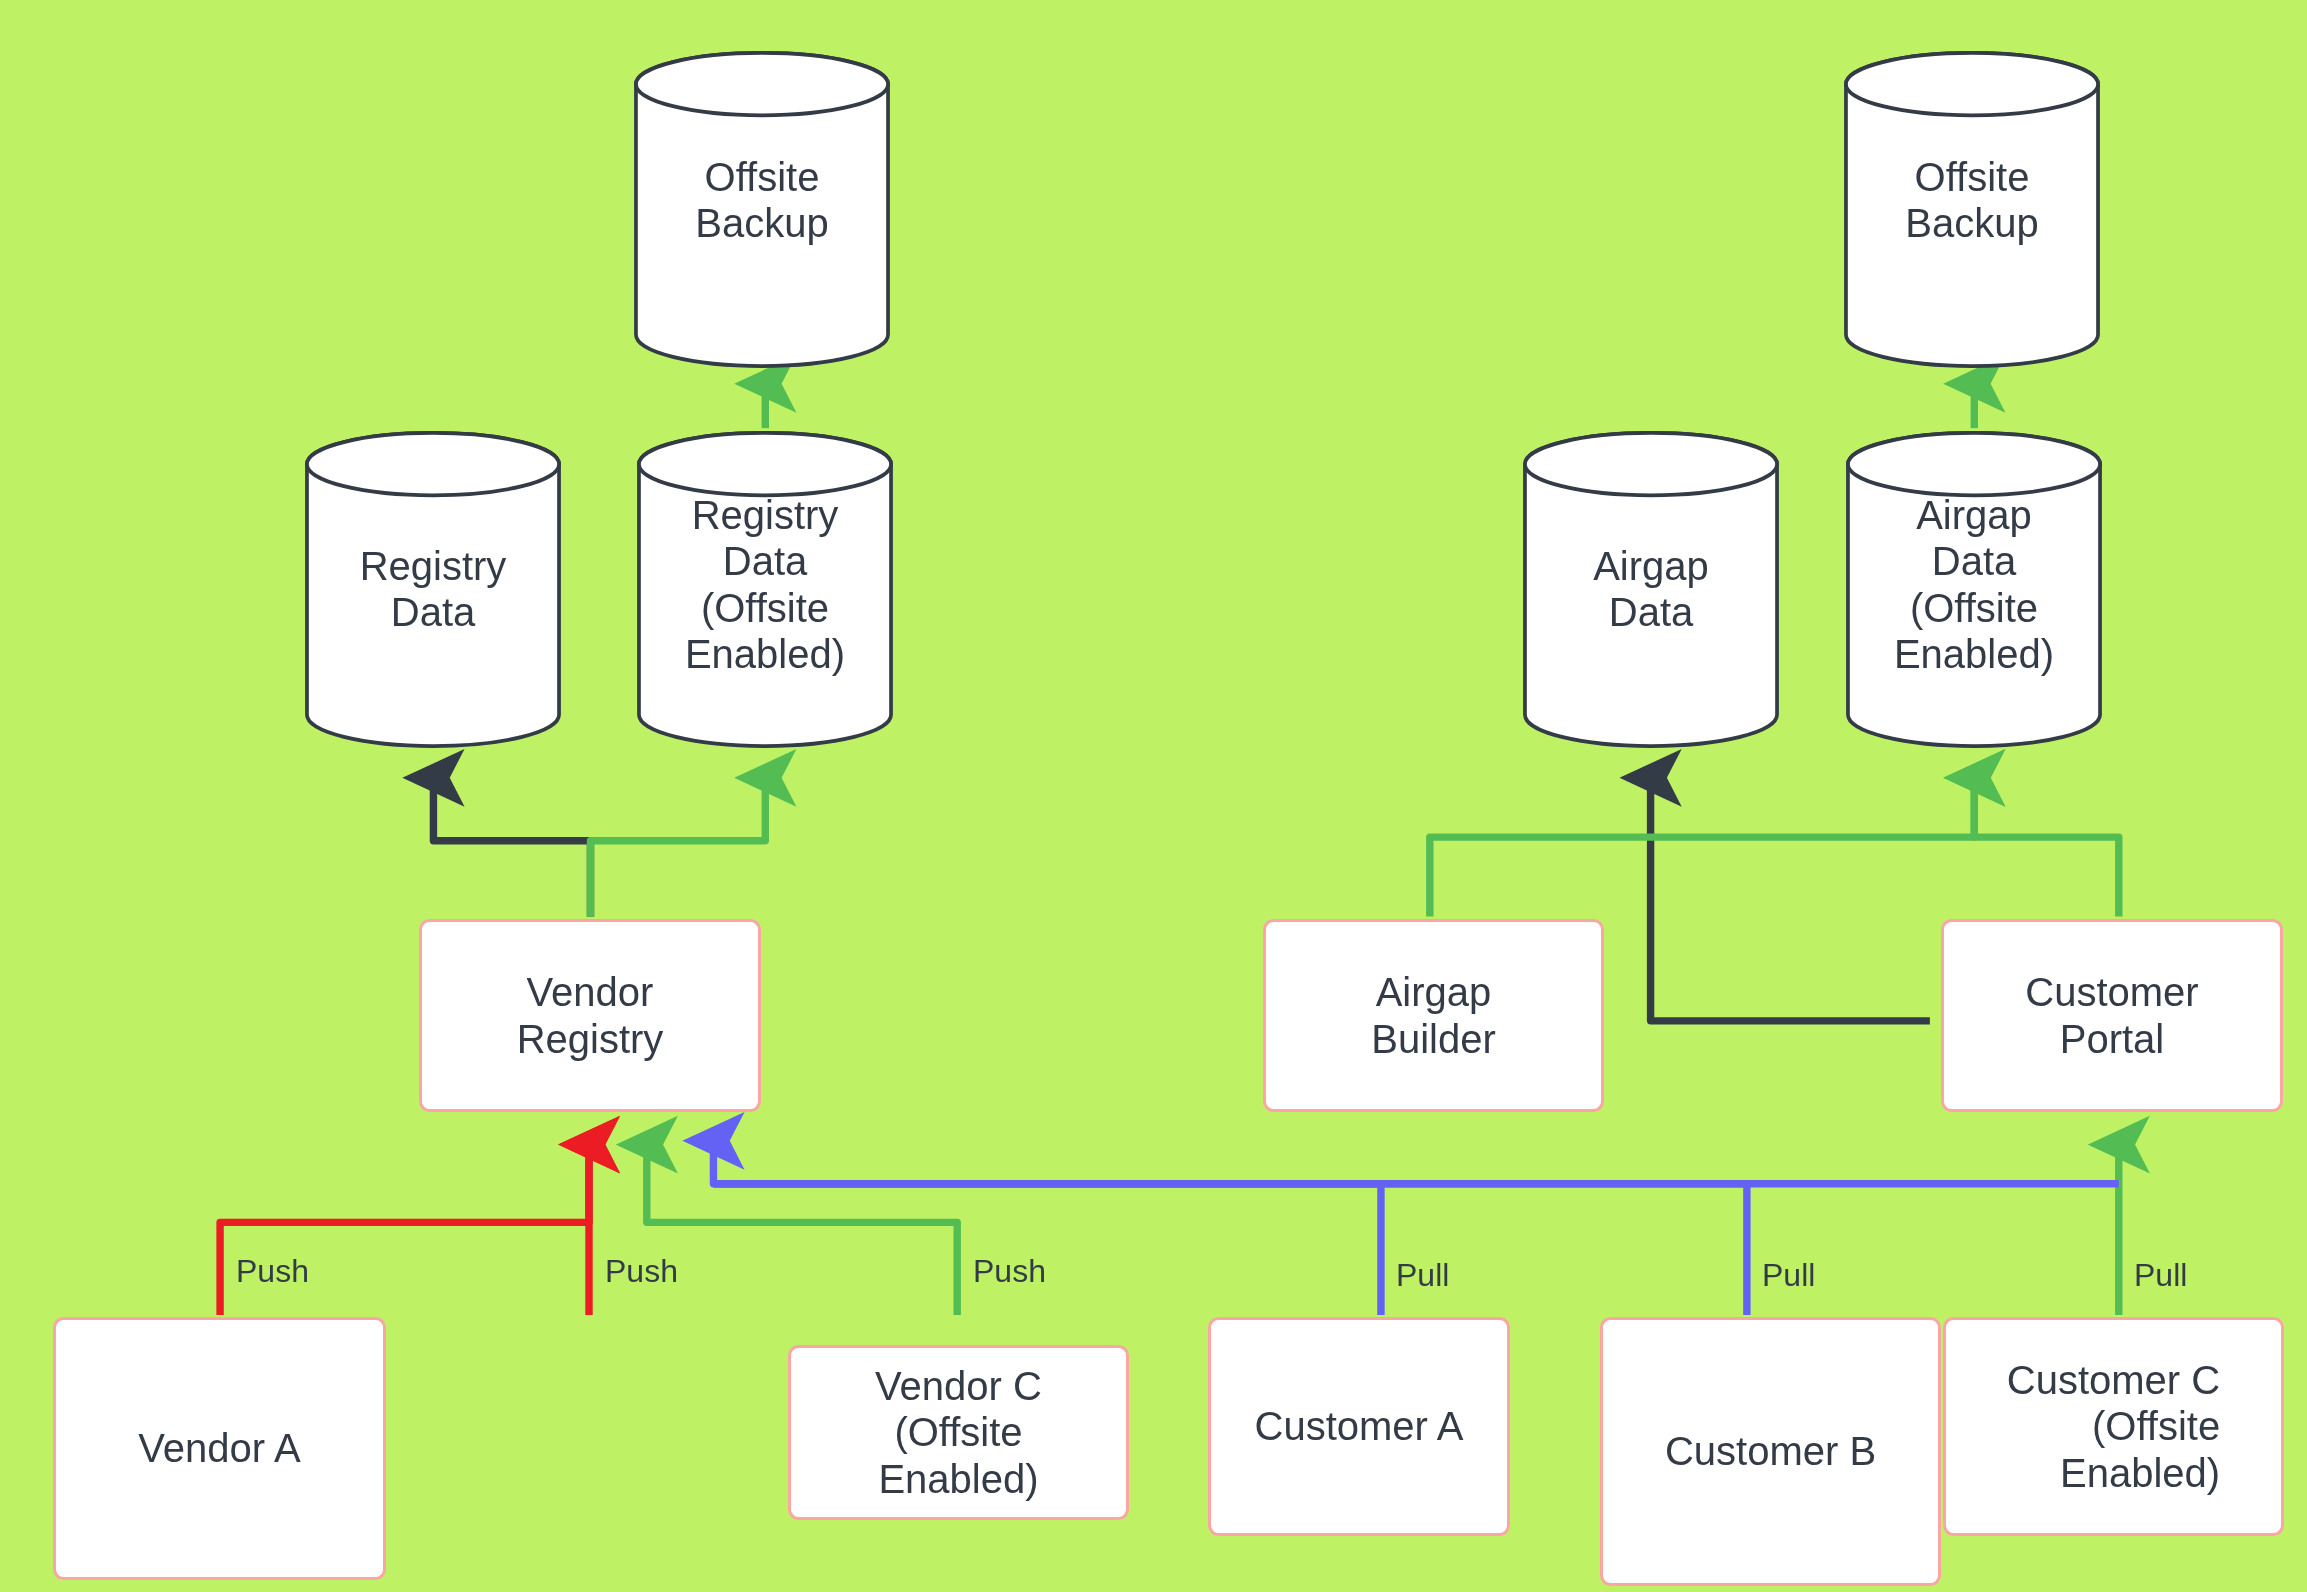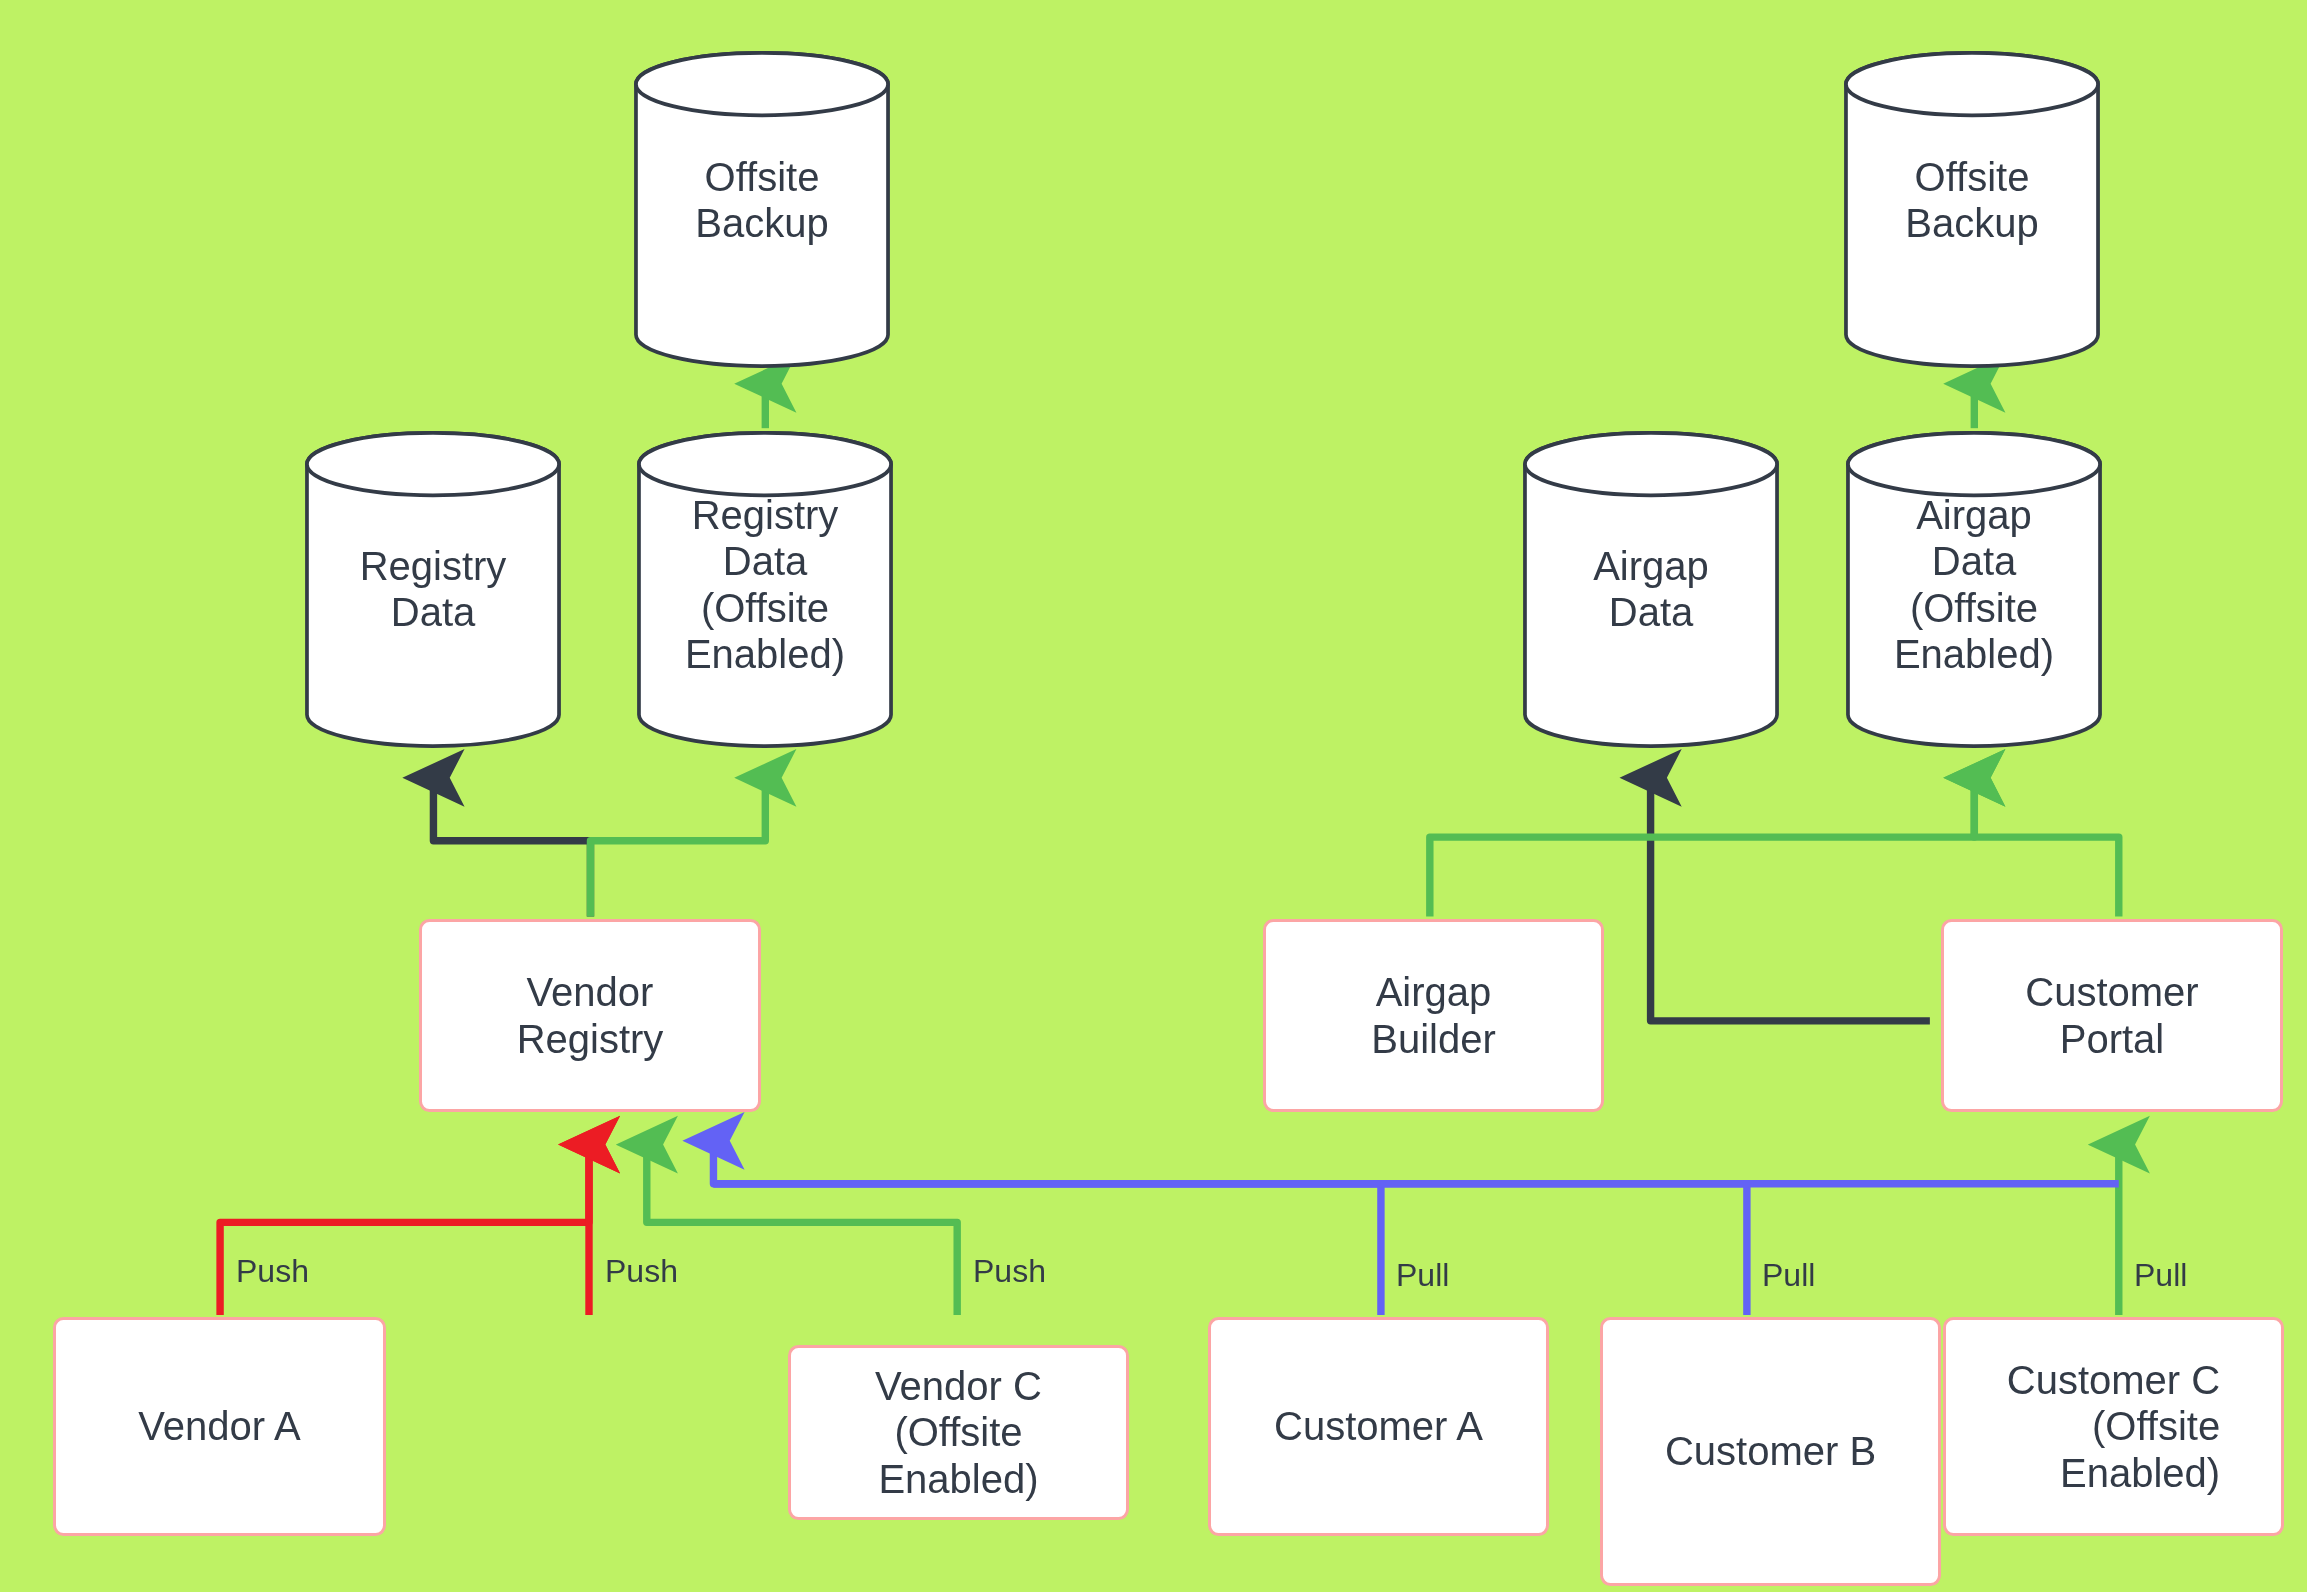--- a/index.html
+++ b/index.html
@@ -148,21 +148,21 @@
 Data
 (Offsite
 Enabled)</div>
   </div>
 
   <div class="node box" style="left:419px; top:919px; width:342px; height:193px;">
     <span>Vendor
 Registry</span>
   </div>
 
-  <div class="node box" style="left:53px; top:1317px; width:333px; height:219px;">
+  <div class="node box" style="left:53px; top:1317px; width:333px; height:263px;">
     <span>Vendor A</span>
   </div>
 
 
   <div class="node box" style="left:788px; top:1345px; width:341px; height:175px;">
     <span>Vendor C
 (Offsite
 Enabled)</span>
   </div>
 
@@ -198,21 +198,21 @@
   <div class="node box" style="left:1263px; top:919px; width:341px; height:193px;">
     <span>Airgap
 Builder</span>
   </div>
 
   <div class="node box" style="left:1941px; top:919px; width:342px; height:193px;">
     <span>Customer
 Portal</span>
   </div>
 
-  <div class="node box" style="left:1208px; top:1317px; width:341px; height:219px;">
+  <div class="node box" style="left:1208px; top:1317px; width:302px; height:219px;">
     <span>Customer A</span>
   </div>
 
   <div class="node box" style="left:1600px; top:1317px; width:341px; height:269px;">
     <span>Customer B</span>
   </div>
 
   <div class="node box" style="left:1943px; top:1317px; width:341px; height:219px;text-align:right;">
     <span>Customer C
 (Offsite

